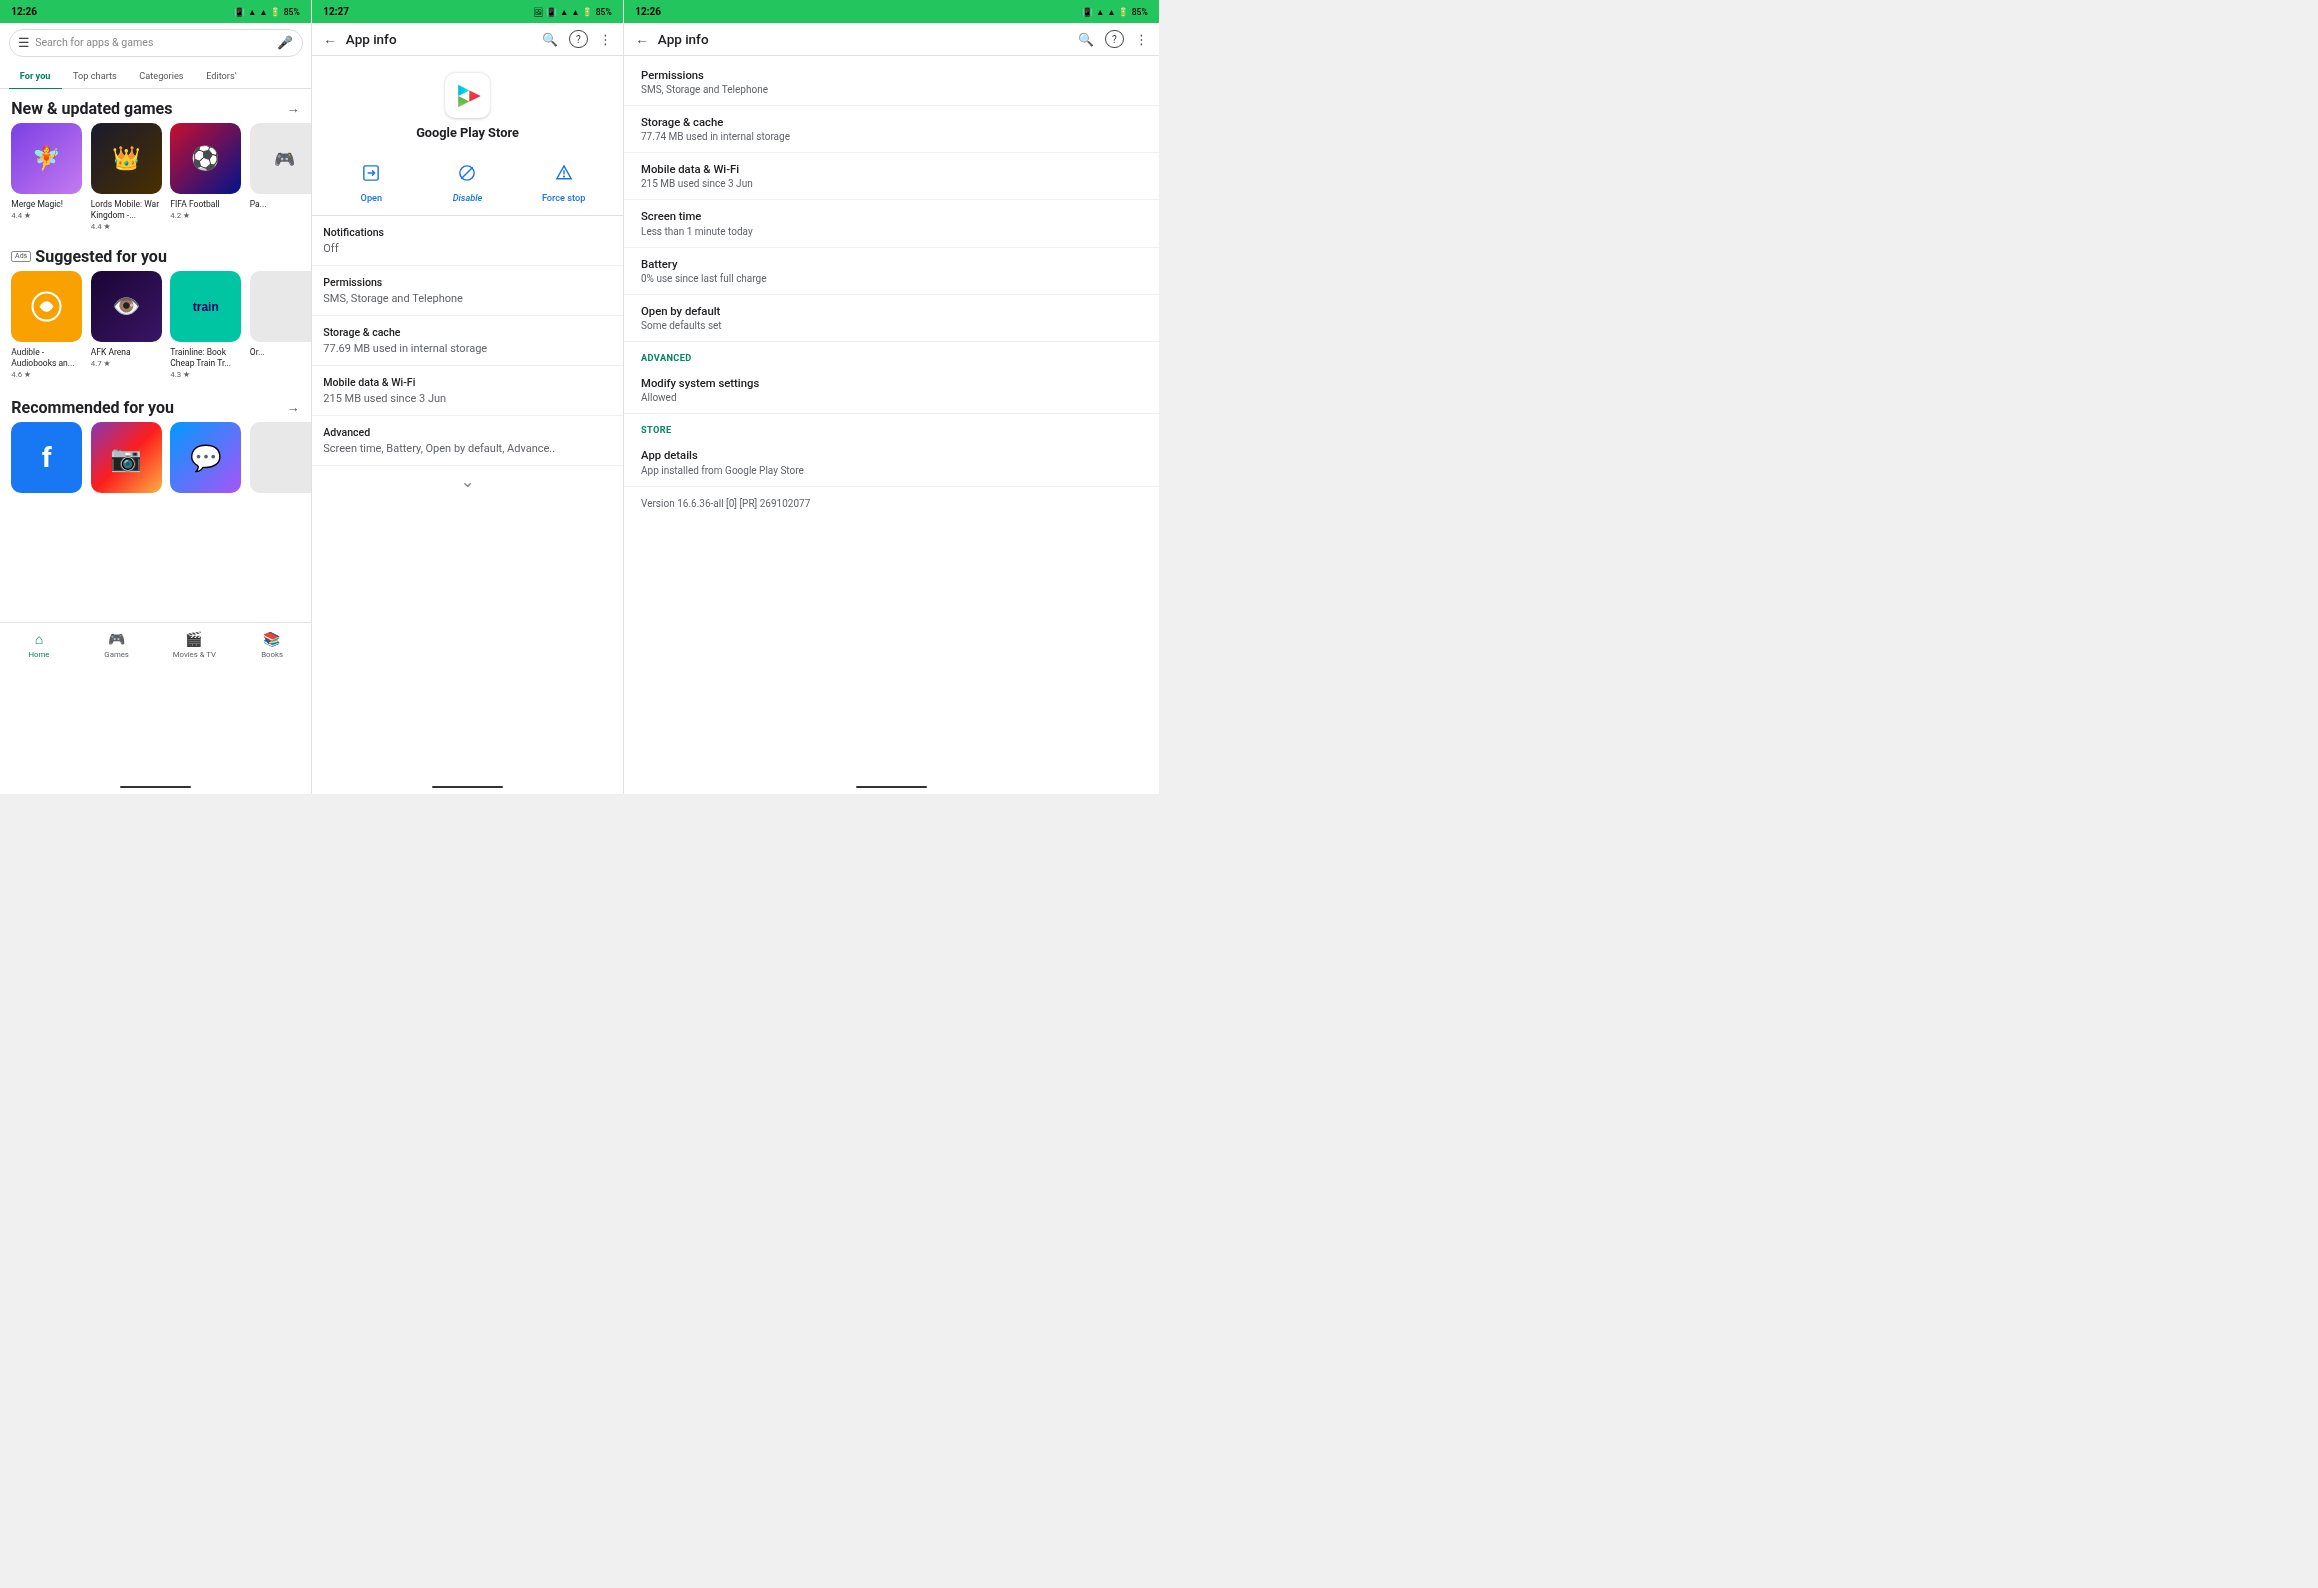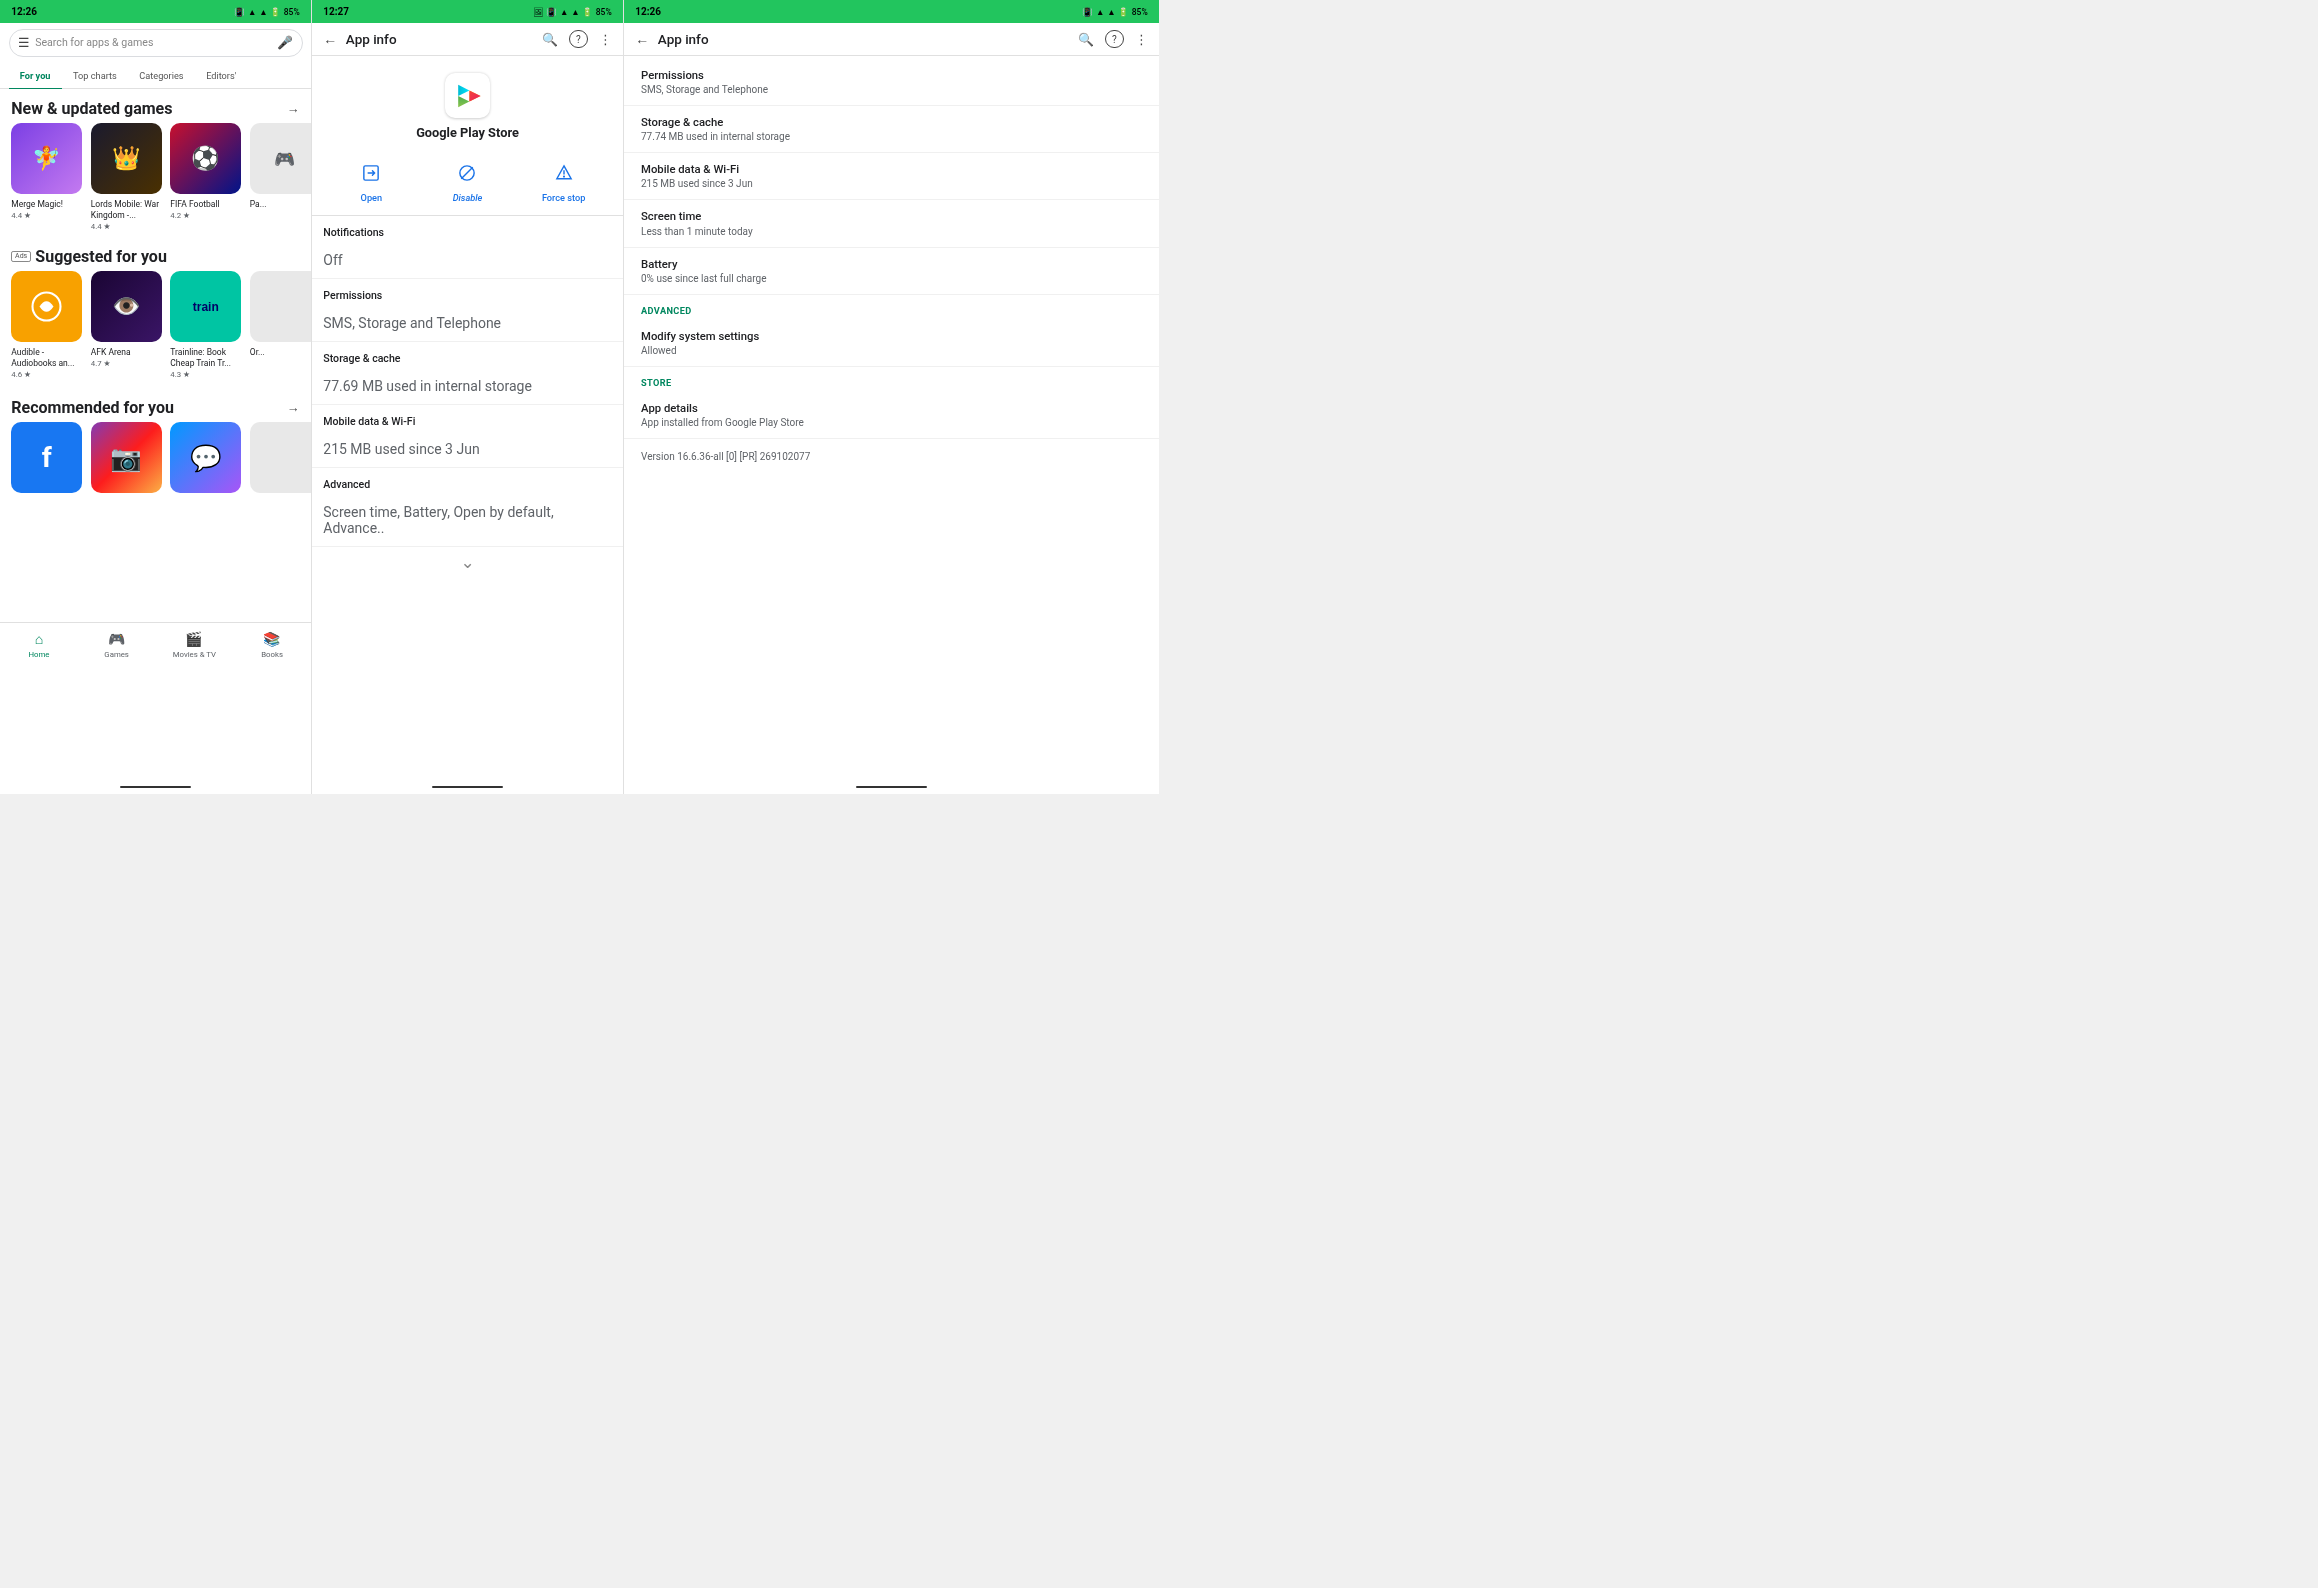--- a/index.html
+++ b/index.html
@@ -210,21 +210,21 @@
     .btn-forcestop .action-btn-icon { color: #1a73e8; }
     .btn-forcestop .action-btn-label { color: #1a73e8; }
 
     .info-list { flex: 1; overflow-y: auto; }
     .info-item {
       padding: 10px 11.3px;
       border-bottom: 0.7px solid #f0f0f0;
       cursor: pointer;
     }
     .info-item-title { font-size: 10.6px; color: #202124; font-weight: 500; }
-    .info-item-sub { font-size: 14px; color: #5f6368; margin-top: 13px; }
+    .info-item-sub { font-size: 11px; color: #5f6368; margin-top: 3px; }
 
     .expand-btn {
       display: flex; justify-content: center; padding: 5.7px;
       cursor: pointer; color: #888;
     }
 
     
     .panel3 { width: 535px; }
 
     .info-list-right { flex: 1; overflow-y: auto; padding-top: 2.8px; }
@@ -582,20 +582,24 @@
       <div class="info-item-sub">215 MB used since 3 Jun</div>
     </div>
     <div class="info-item-right">
       <div class="info-item-title">Screen time</div>
       <div class="info-item-sub">Less than 1 minute today</div>
     </div>
     <div class="info-item-right">
       <div class="info-item-title">Battery</div>
       <div class="info-item-sub">0% use since last full charge</div>
     </div>
+    <div class="info-item-right">
+      <div class="info-item-title">Open by default</div>
+      <div class="info-item-sub">Some defaults set</div>
+    </div>
 
     <div class="section-label">ADVANCED</div>
     <div class="info-item-right">
       <div class="info-item-title">Modify system settings</div>
       <div class="info-item-sub">Allowed</div>
     </div>
 
     <div class="section-label">STORE</div>
     <div class="info-item-right">
       <div class="info-item-title">App details</div>

